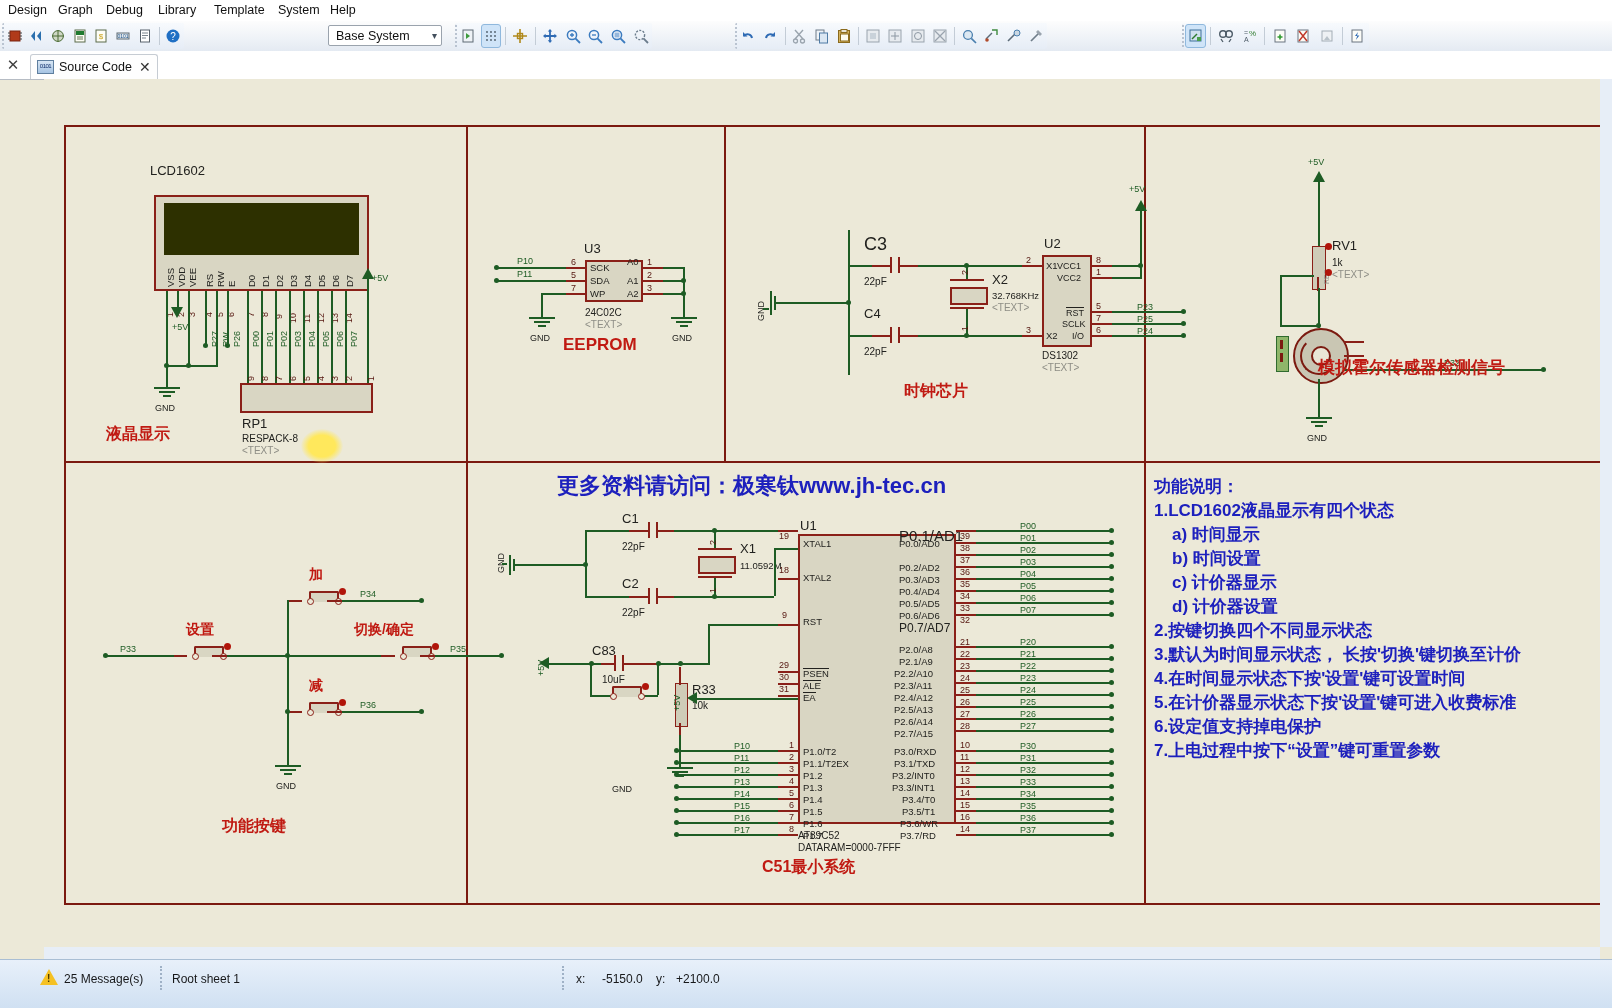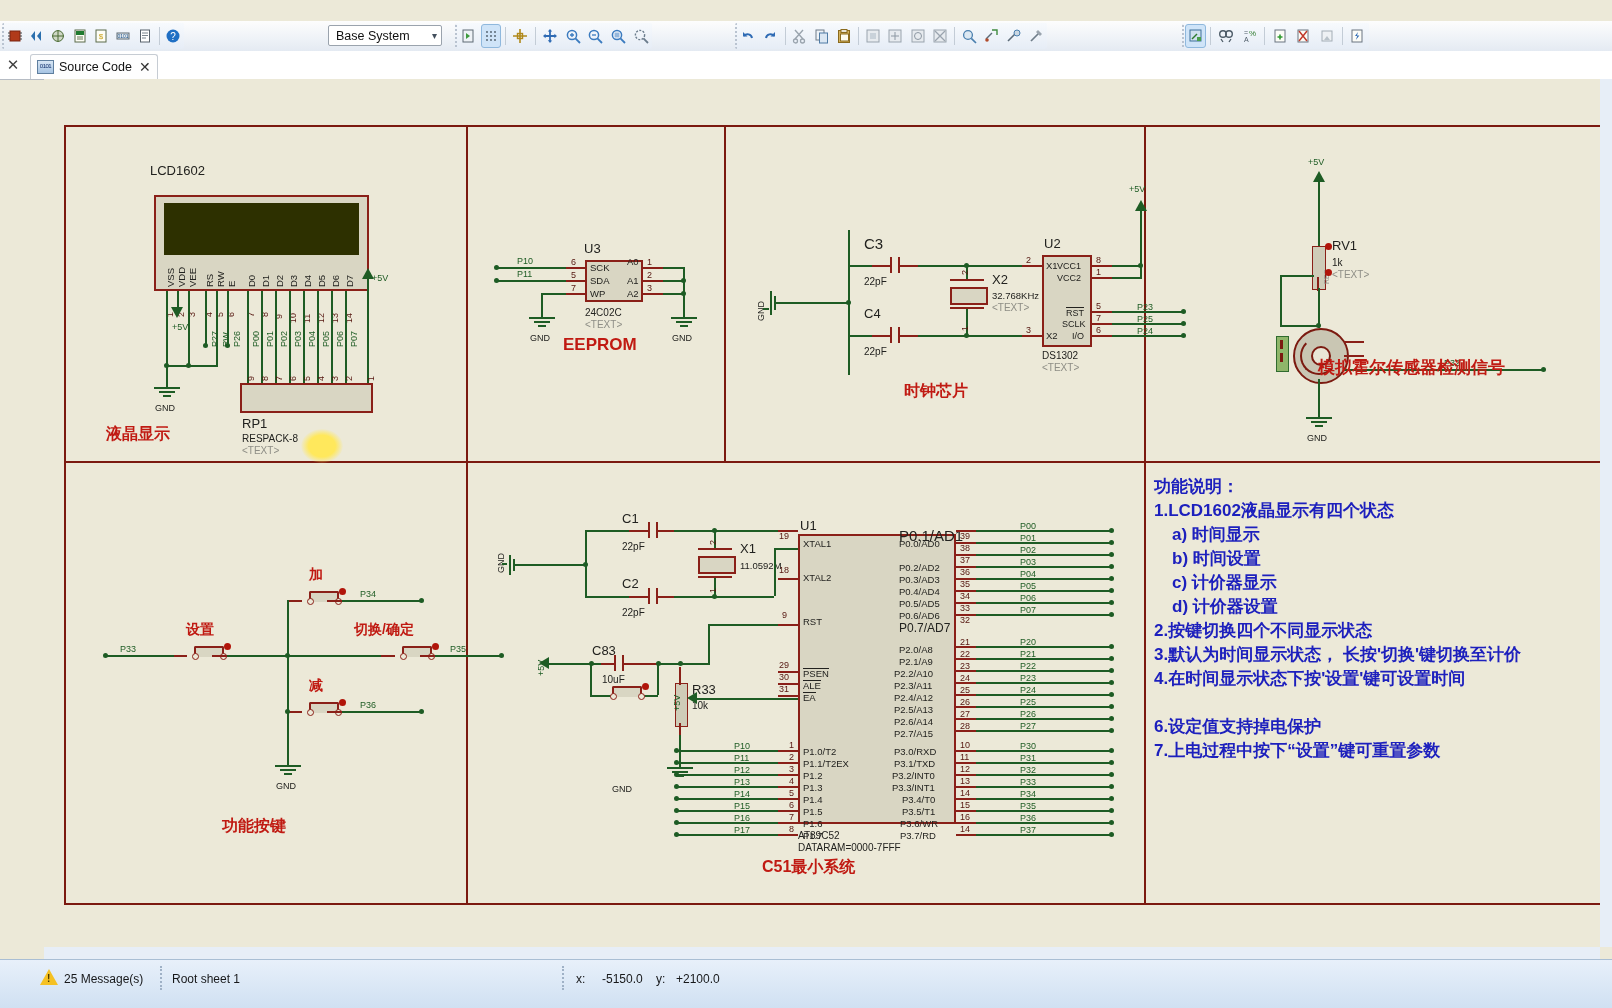--- a/index.html
+++ b/index.html
@@ -133,20 +133,29 @@
 
   
   .rightedge{position:absolute;left:1600px;top:79px;width:12px;height:880px;background:#e7eef7;}
   .botedge{position:absolute;left:44px;top:947px;width:1556px;height:12px;background:#e7eef7;}
 </style>
 </head>
 <body>
 
 <div class="app">
 
+  <div class="menubar">
+    <div class="mi" style="left:2px">Design</div>
+    <div class="mi" style="left:52px">Graph</div>
+    <div class="mi" style="left:100px">Debug</div>
+    <div class="mi" style="left:152px">Library</div>
+    <div class="mi" style="left:208px">Template</div>
+    <div class="mi" style="left:272px">System</div>
+    <div class="mi" style="left:324px">Help</div>
+  </div>
 
   <div class="toolbar">
 
     <div class="tgrp" style="left:2px;width:180px">
       <div class="tbtn">
         <svg width="16" height="16" viewBox="0 0 16 16">
             <rect x="3" y="3" width="10" height="10" fill="#b03a1a" stroke="#7a2410"></rect>
             <g stroke="#444">
               <path d="M1 5h2M1 8h2M1 11h2M13 5h2M13 8h2M13 11h2"></path>
             </g>
@@ -594,21 +603,21 @@
       <div class="lblk vert" style="left:712px;top:242px;font-size:9px">GND</div>
       <div class="gndsym" style="left:719px;top:218px;width:12px;height:24px;">
         <i style="left:0;top:11px;width:6px;"></i>
       </div>
       <div style="position:absolute;left:726px;top:212px;width:2px;height:24px;background:#1e5c24;"></div>
       <div style="position:absolute;left:730px;top:217px;width:2px;height:14px;background:#1e5c24;"></div>
       <div class="wire h" style="left:732px;top:223px;width:72px;"></div>
       <div class="jdot" style="left:802px;top:221px;"></div>
       <div class="wire v" style="left:804px;top:151px;height:145px;"></div>
 
-      <div class="lblk" style="left:820px;top:160px;font-size:15px">C3</div>
+      <div class="lblk" style="left:820px;top:160px;font-size:18px">C3</div>
       <div class="capsym" style="left:846px;top:178px;width:14px;height:18px;">
         <div class="pl" style="left:0;top:0;"></div>
           <div class="pl" style="left:8px;top:0;"></div>
       </div>
       <div class="pinw h" style="left:826px;top:186px;width:22px;"></div>
       <div class="pinw h" style="left:854px;top:186px;width:22px;"></div>
       <div class="wire h" style="left:804px;top:186px;width:24px;"></div>
       <div class="wire h" style="left:874px;top:186px;width:124px;"></div>
       <div class="lblk" style="left:820px;top:198px;font-size:10px">22pF</div>
 
@@ -719,20 +728,21 @@
 
       <div class="wire v" style="left:1274px;top:300px;height:38px;"></div>
       <div class="gndsym" style="left:1262px;top:338px;width:28px;height:12px;">
         <i style="left:0;top:0;width:26px;"></i>
           <i style="left:5px;top:4px;width:16px;"></i>
           <i style="left:9px;top:8px;width:8px;"></i>
       </div>
       <div class="lblk" style="left:1263px;top:354px;font-size:9px">GND</div>
       <div class="cap-title" style="left:1274px;top:277px;font-size:17px">模拟霍尔传感器检测信号</div>
 
+      <div class="banner" style="left:513px;top:392px;font-size:22px">更多资料请访问：极寒钛www.jh-tec.cn</div>
 
       <div class="cap-title" style="left:265px;top:487px;font-size:14px">加</div>
       <div class="sw" style="left:255px;top:512px">
         <div class="body"></div>
           <div class="o" style="left:8px"></div>
           <div class="o" style="left:36px"></div>
           <div class="red" style="left:40px;top:-3px"></div>
       </div>
       <div class="pinw h" style="left:243px;top:521px;width:15px;"></div>
       <div class="pinw h" style="left:283px;top:521px;width:15px;"></div>
@@ -1122,20 +1132,21 @@
 
       <div class="bluetext" style="left:1110px;top:396px;font-size:17px">功能说明：</div>
       <div class="bluetext" style="left:1110px;top:420px;font-size:17px">1.LCD1602液晶显示有四个状态</div>
       <div class="bluetext" style="left:1128px;top:444px;font-size:17px">a) 时间显示</div>
       <div class="bluetext" style="left:1128px;top:468px;font-size:17px">b) 时间设置</div>
       <div class="bluetext" style="left:1128px;top:492px;font-size:17px">c) 计价器显示</div>
       <div class="bluetext" style="left:1128px;top:516px;font-size:17px">d) 计价器设置</div>
       <div class="bluetext" style="left:1110px;top:540px;font-size:17px">2.按键切换四个不同显示状态</div>
       <div class="bluetext" style="left:1110px;top:564px;font-size:17px">3.默认为时间显示状态， 长按'切换'键切换至计价</div>
       <div class="bluetext" style="left:1110px;top:588px;font-size:17px">4.在时间显示状态下按'设置'键可设置时间</div>
+      <div class="bluetext" style="left:1110px;top:612px;font-size:17px">5.在计价器显示状态下按'设置'键可进入收费标准</div>
       <div class="bluetext" style="left:1110px;top:636px;font-size:17px">6.设定值支持掉电保护</div>
       <div class="bluetext" style="left:1110px;top:660px;font-size:17px">7.上电过程中按下“设置”键可重置参数</div>
 
 
     </div>
     <div class="rightedge" style="left:1556px;top:0;height:868px;"></div>
     <div class="botedge" style="left:0;top:868px;width:1556px;"></div>
   </div>
 
   <div class="statusbar">

